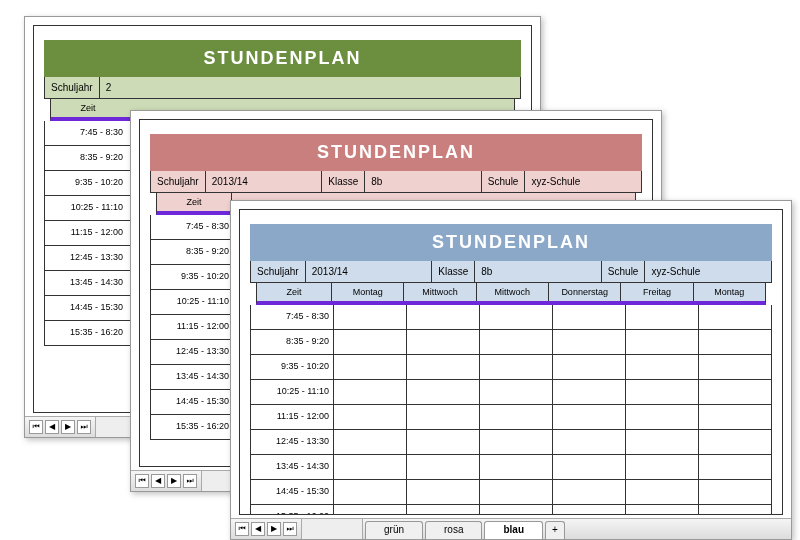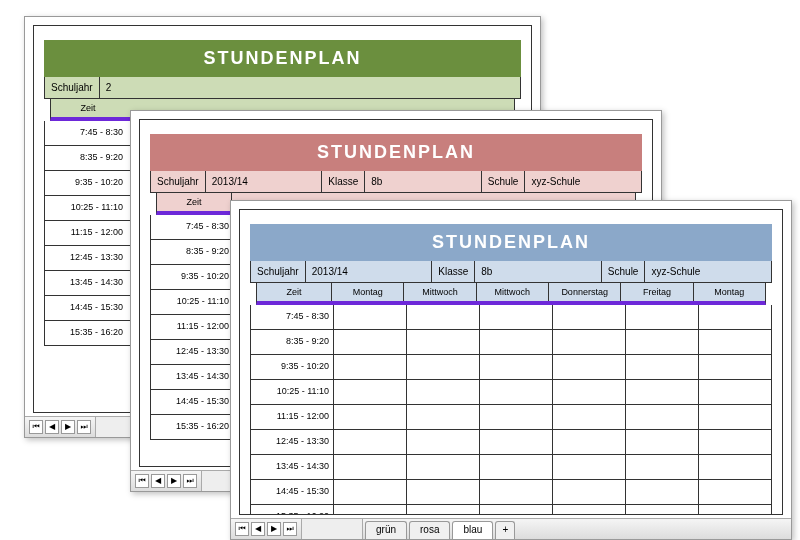--- a/index.html
+++ b/index.html
@@ -24,22 +24,22 @@
   .green .meta-row,.green .hdr-row{background:#cddcb6}
   .pink .title-banner{background:#c87f7d}
   .pink .meta-row,.pink .hdr-row{background:#efd1cf}
   .blue .title-banner{background:#8ba8c9}
   .blue .meta-row,.blue .hdr-row{background:#cfdceb}
   
   .tabbar{position:absolute;left:0;right:0;bottom:0;height:20px;background:linear-gradient(#f5f5f5,#dcdcdc);border-top:1px solid #aaa;display:flex;align-items:stretch;font-size:10px}
   .nav{display:flex;align-items:center;padding:0 4px;gap:2px}
   .nav span{width:12px;height:12px;display:inline-flex;align-items:center;justify-content:center;border:1px solid #999;background:#fff;font-size:8px;line-height:1;cursor:pointer}
   .slider{width:60px;border-left:1px solid #aaa;border-right:1px solid #aaa;background:#eee}
-  .tab{padding:2px 10px;border:1px solid #999;border-bottom:none;border-top-left-radius:3px;border-top-right-radius:3px;background:#f0f0f0;margin-top:2px;margin-left:2px;cursor:pointer}
-  .tab.active{background:#fff;font-weight:normal}
+  .tab{padding:2px 18px;border:1px solid #999;border-bottom:none;border-top-left-radius:3px;border-top-right-radius:3px;background:#f0f0f0;margin-top:2px;margin-left:2px;cursor:pointer}
+  .tab.active{background:#fff;font-weight:bold}
   .tab.add{padding:2px 6px}
   
   #w-green{left:24px;top:16px;width:515px;height:420px}
   #w-pink {left:130px;top:110px;width:530px;height:380px}
   #w-blue {left:230px;top:200px;width:560px;height:338px}
 </style>
 </head>
 <body>
 
 <div class="window green" id="w-green">

